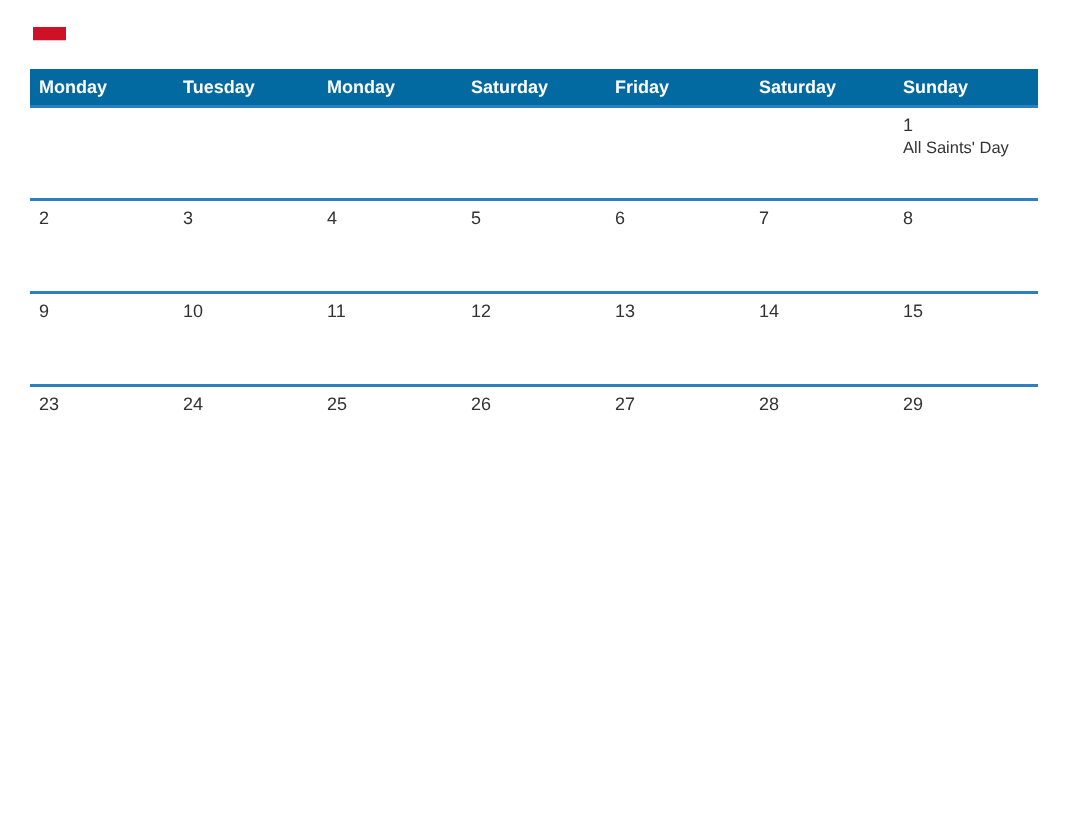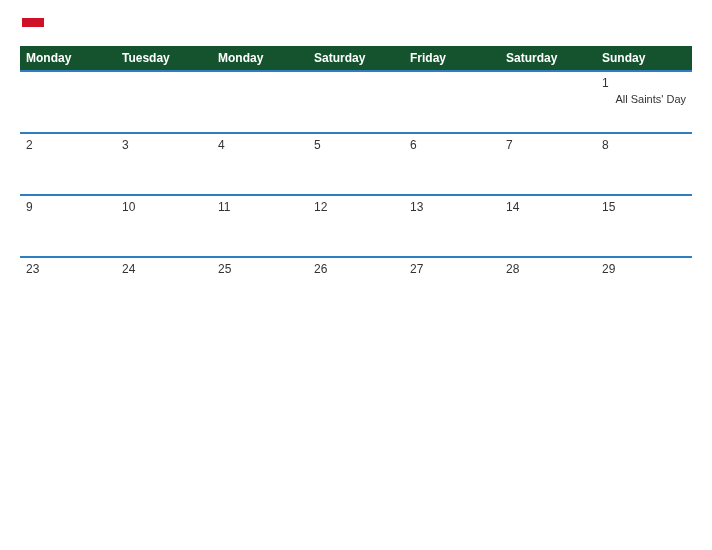--- a/index.html
+++ b/index.html
@@ -58,21 +58,21 @@
       color: #333;
       text-align: right;
       min-width: 70px;
     }
     
     .calendar {
       width: 100%;
       border-collapse: collapse;
     }
     .calendar thead tr th {
-      background: #14532d;
+      background: #0369a1;
       color: #fff;
       font-size: 12px;
       font-weight: bold;
       padding: 5px 6px;
       text-align: left;
       border: none;
     }
     .calendar tbody tr {
       border-top: 2px solid #2d7fc1;
     }
@@ -91,21 +91,20 @@
     .day-num {
       display: block;
       font-size: 12px;
       color: #333;
       margin-bottom: 2px;
     }
     .event {
       font-size: 11px;
       color: #333;
       line-height: 1.3;
-      text-align: right;
     }
   </style>
 </head>
 <body>
 
 <div class="page">
 
   <div class="header">
     <div class="logo">
       <span class="logo-general"></span>

